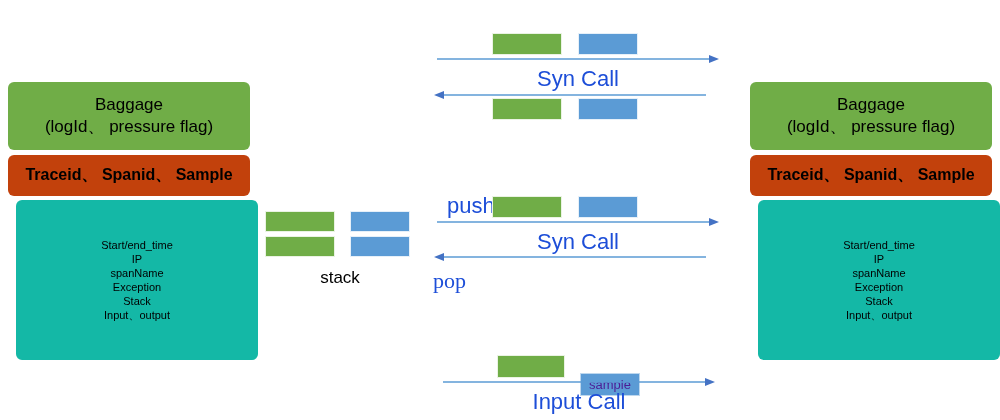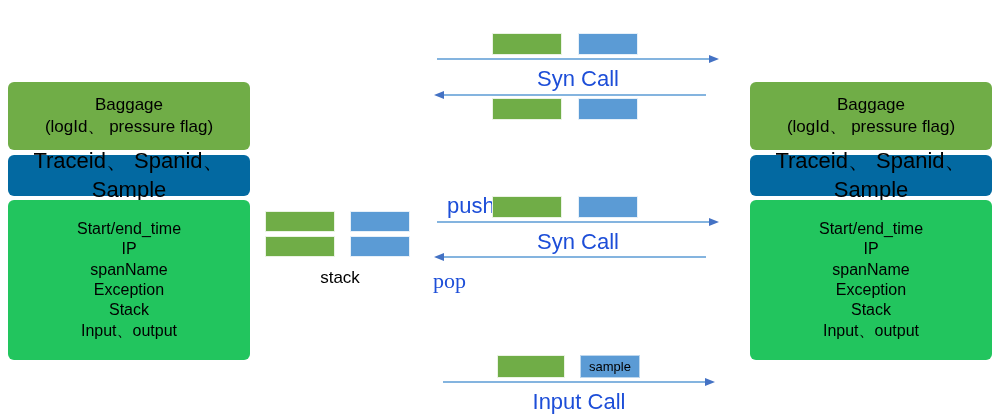--- a/index.html
+++ b/index.html
@@ -15,33 +15,34 @@
   .abs{position:absolute;box-sizing:border-box;}
 
   
   .panel{
     display:flex;align-items:center;justify-content:center;
     text-align:center;color:#000;line-height:1.28;
     white-space:pre-line;
     border-radius:6px;
   }
   .panel-green{background:#70AD47;font-size:17px;}
-  .panel-blue{background:#0369a1;font-size:22px;}
-  .panel-orange{background:#22c55e;font-size:16px;}
+  .panel-blue{background:#c2410c;font-size:16px;font-weight:bold;}
+  .panel-orange{background:#14b8a6;font-size:11px;margin-left:8px;}
 
   
   .bar{border:1px solid rgba(255,255,255,.85);}
   .bar-green{background:#70AD47;}
   .bar-blue{background:#5B9BD5;}
 
   
   .badge{
-    background:#5B9BD5;color:#000000;font-size:13px;
+    background:#5B9BD5;color:#4c1d95;font-size:13px;
     display:flex;align-items:center;justify-content:center;
     border:1px solid rgba(255,255,255,.6);
+    margin-top:18px;
   }
 
   
   .arrow{height:14px;}
   .arrow svg{display:block;width:100%;height:14px;overflow:visible;}
 
   
   .label{color:#1d4ed8;font-size:22px;white-space:nowrap;}
   .label-center{text-align:center;}
   .stack-label{font-size:17px;color:#000;text-align:center;}

